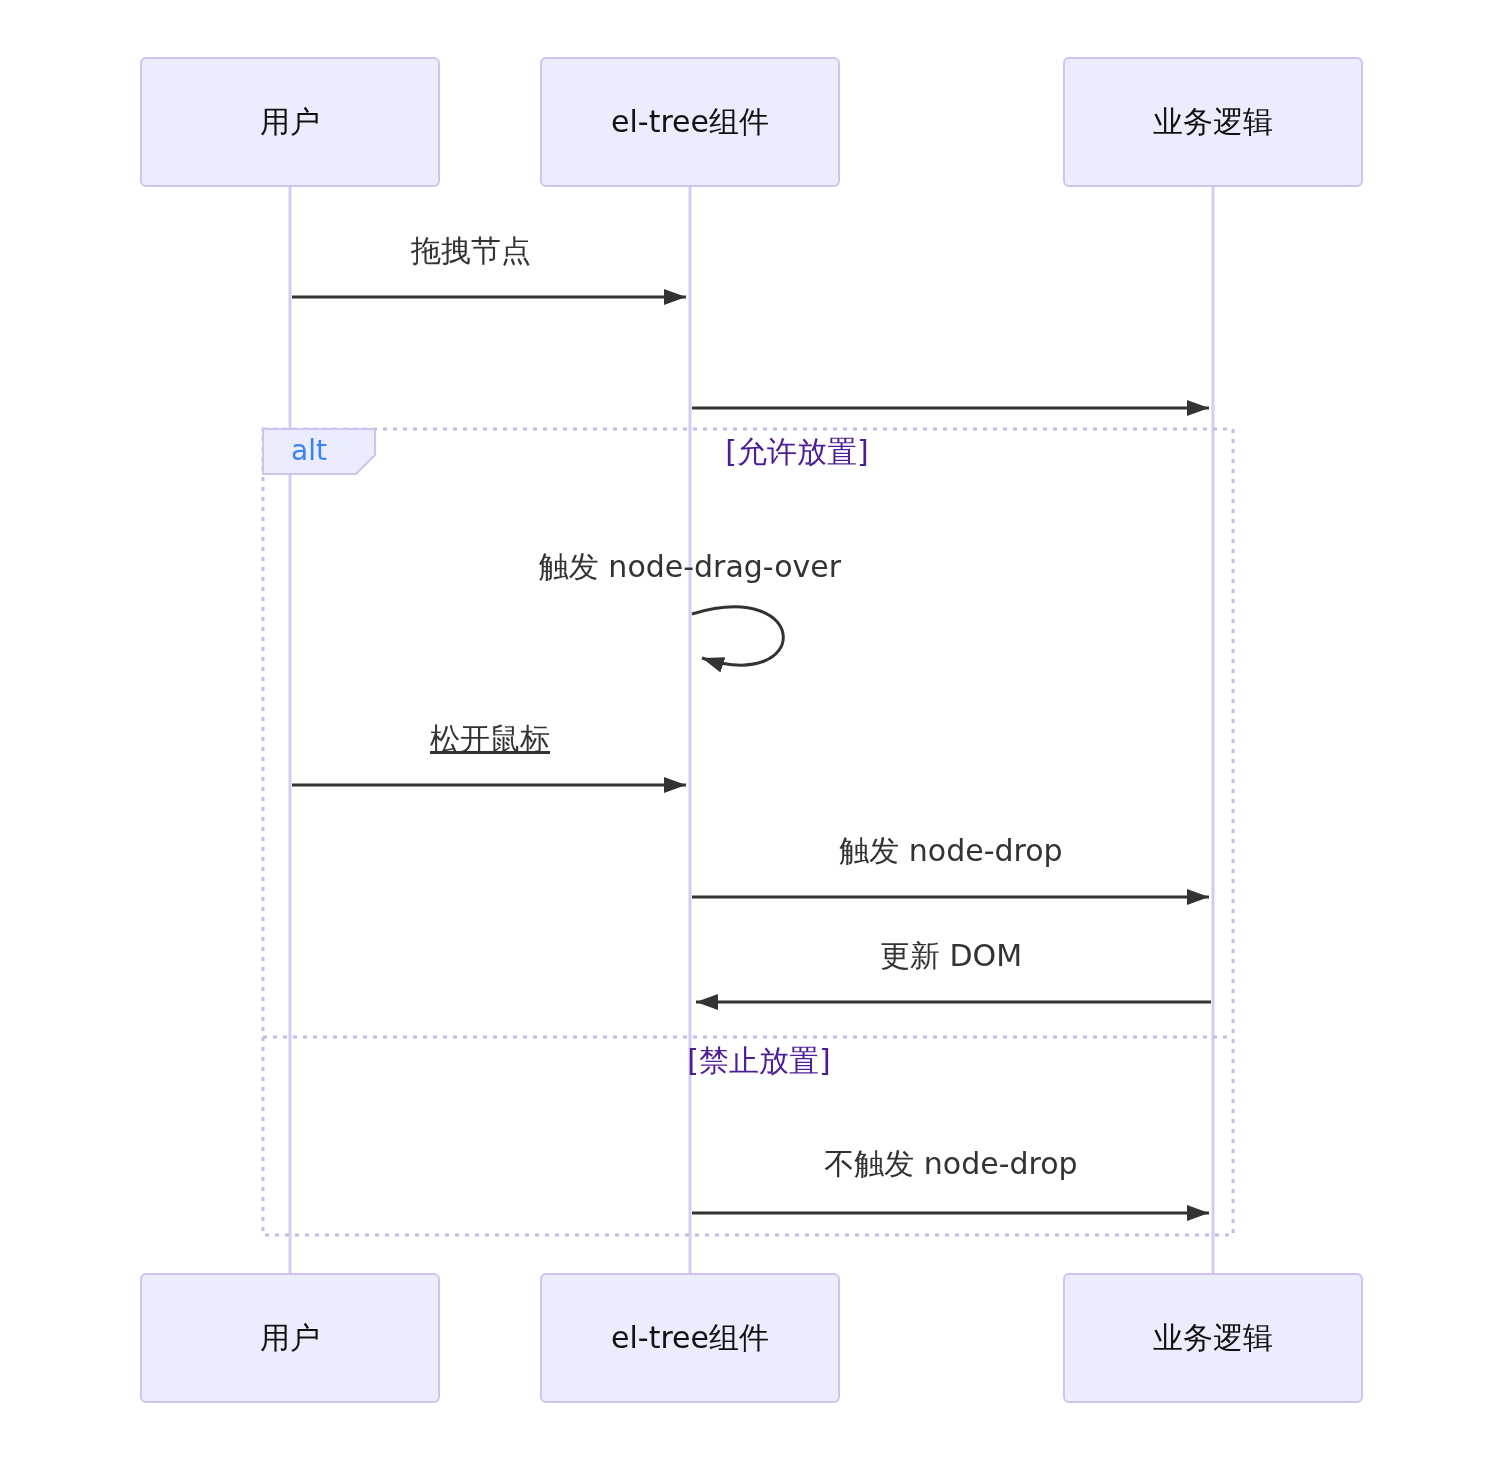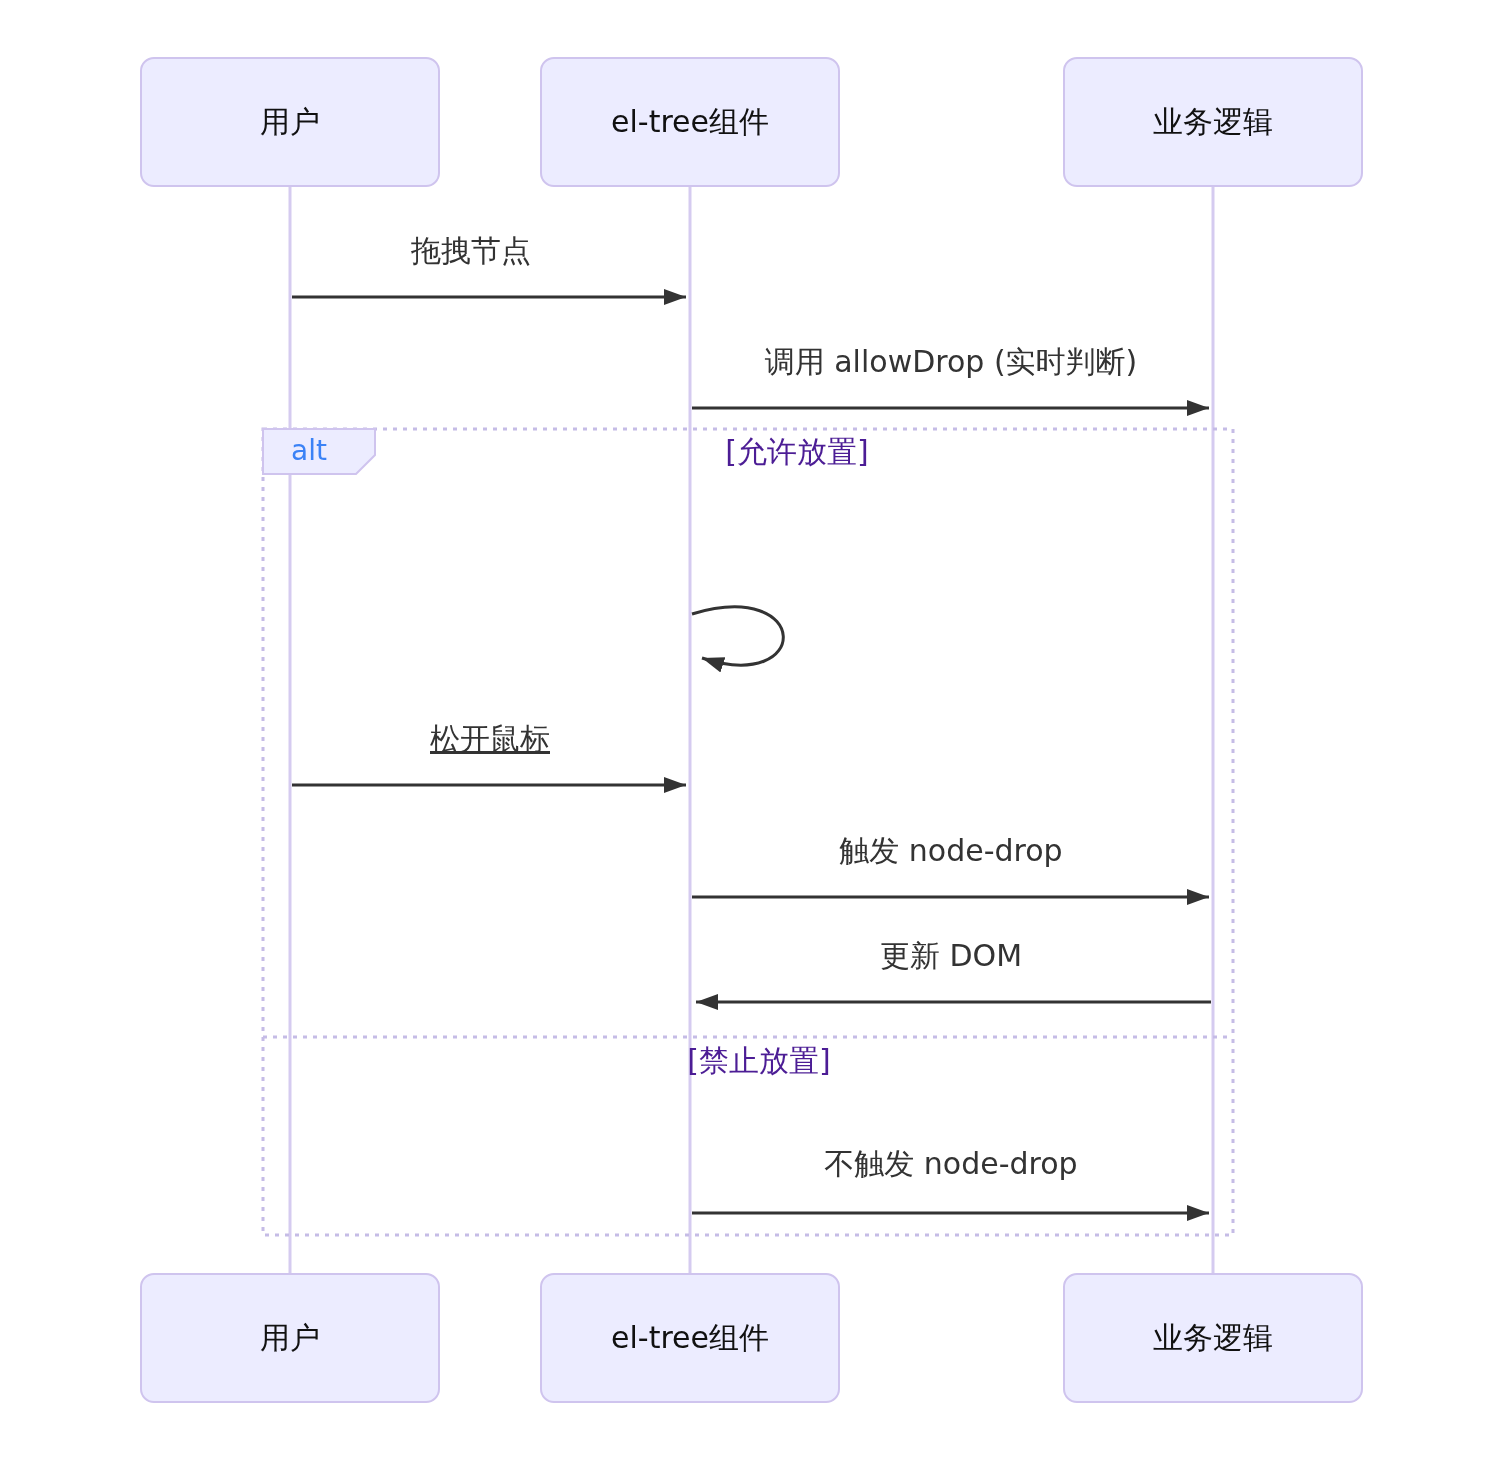--- a/index.html
+++ b/index.html
@@ -16,21 +16,21 @@
     left: 0; top: 0;
     width: 1502px; height: 1466px;
   }
   .actor {
     position: absolute;
     width: 300px;
     height: 130px;
     box-sizing: border-box;
     background: #ECECFF;
     border: 2px solid #CFC4EE;
-    border-radius: 14px;
+    border-radius: 6px;
     display: flex;
     align-items: center;
     justify-content: center;
     font-size: 30px;
     color: #111111;
   }
   .msg {
     position: absolute;
     transform: translateX(-50%);
     font-size: 30px;
@@ -105,19 +105,19 @@
   </div>
   <div class="actor" style="left:1063px; top:1273px;">
     <span>业务逻辑</span>
   </div>
 
   <div class="alt-kw">alt</div>
   <div class="cond" style="left:797px; top:434px;">[允许放置]</div>
   <div class="cond" style="left:752px; top:1043px;margin-left:7px;">[禁止放置]</div>
 
   <div class="msg" style="left:471px; top:233px;">拖拽节点</div>
-  <div class="msg" style="left:951px; top:344px;">调用 allowDrop (实时判断)</div>
+  <div class="msg" style="left:690px; top:549px;">触发 node-drag-over</div>
   <div class="msg" style="left:490px; top:721px;text-decoration:underline;">松开鼠标</div>
   <div class="msg" style="left:951px; top:833px;">触发 node-drop</div>
   <div class="msg" style="left:951px; top:938px;">更新 DOM</div>
   <div class="msg" style="left:951px; top:1146px;">不触发 node-drop</div>
 
 </div>
 
 </body></html>

